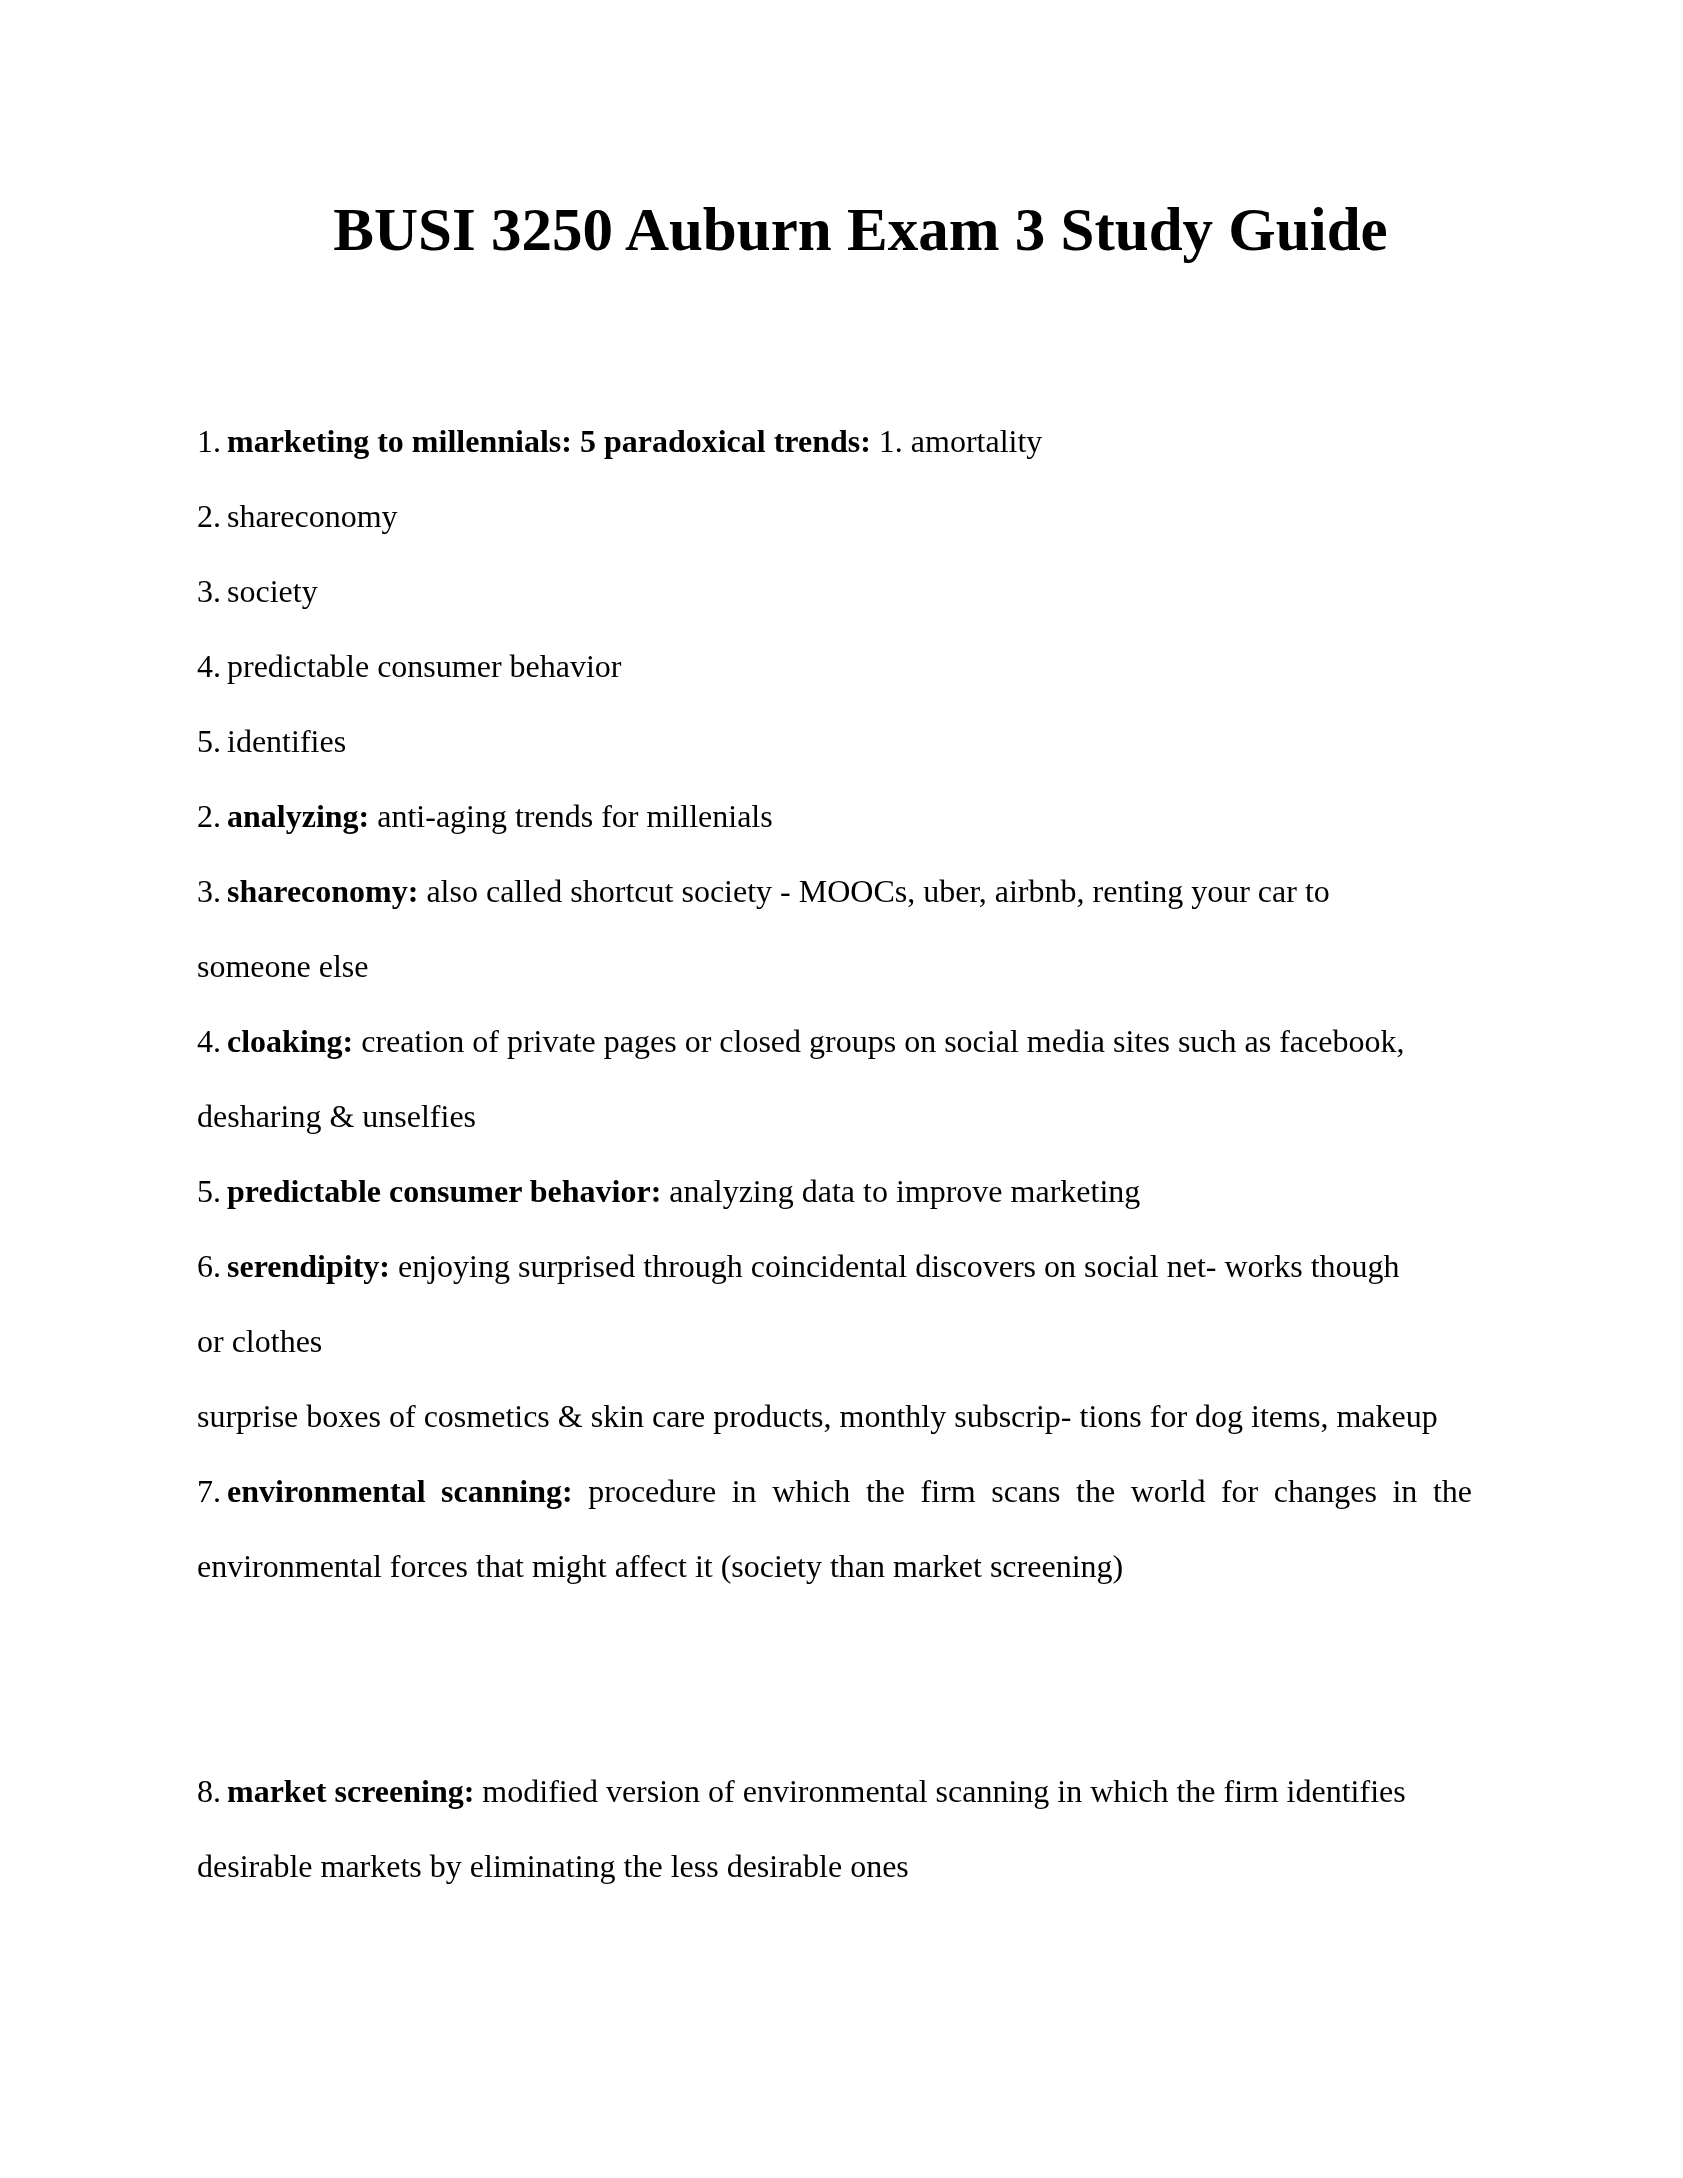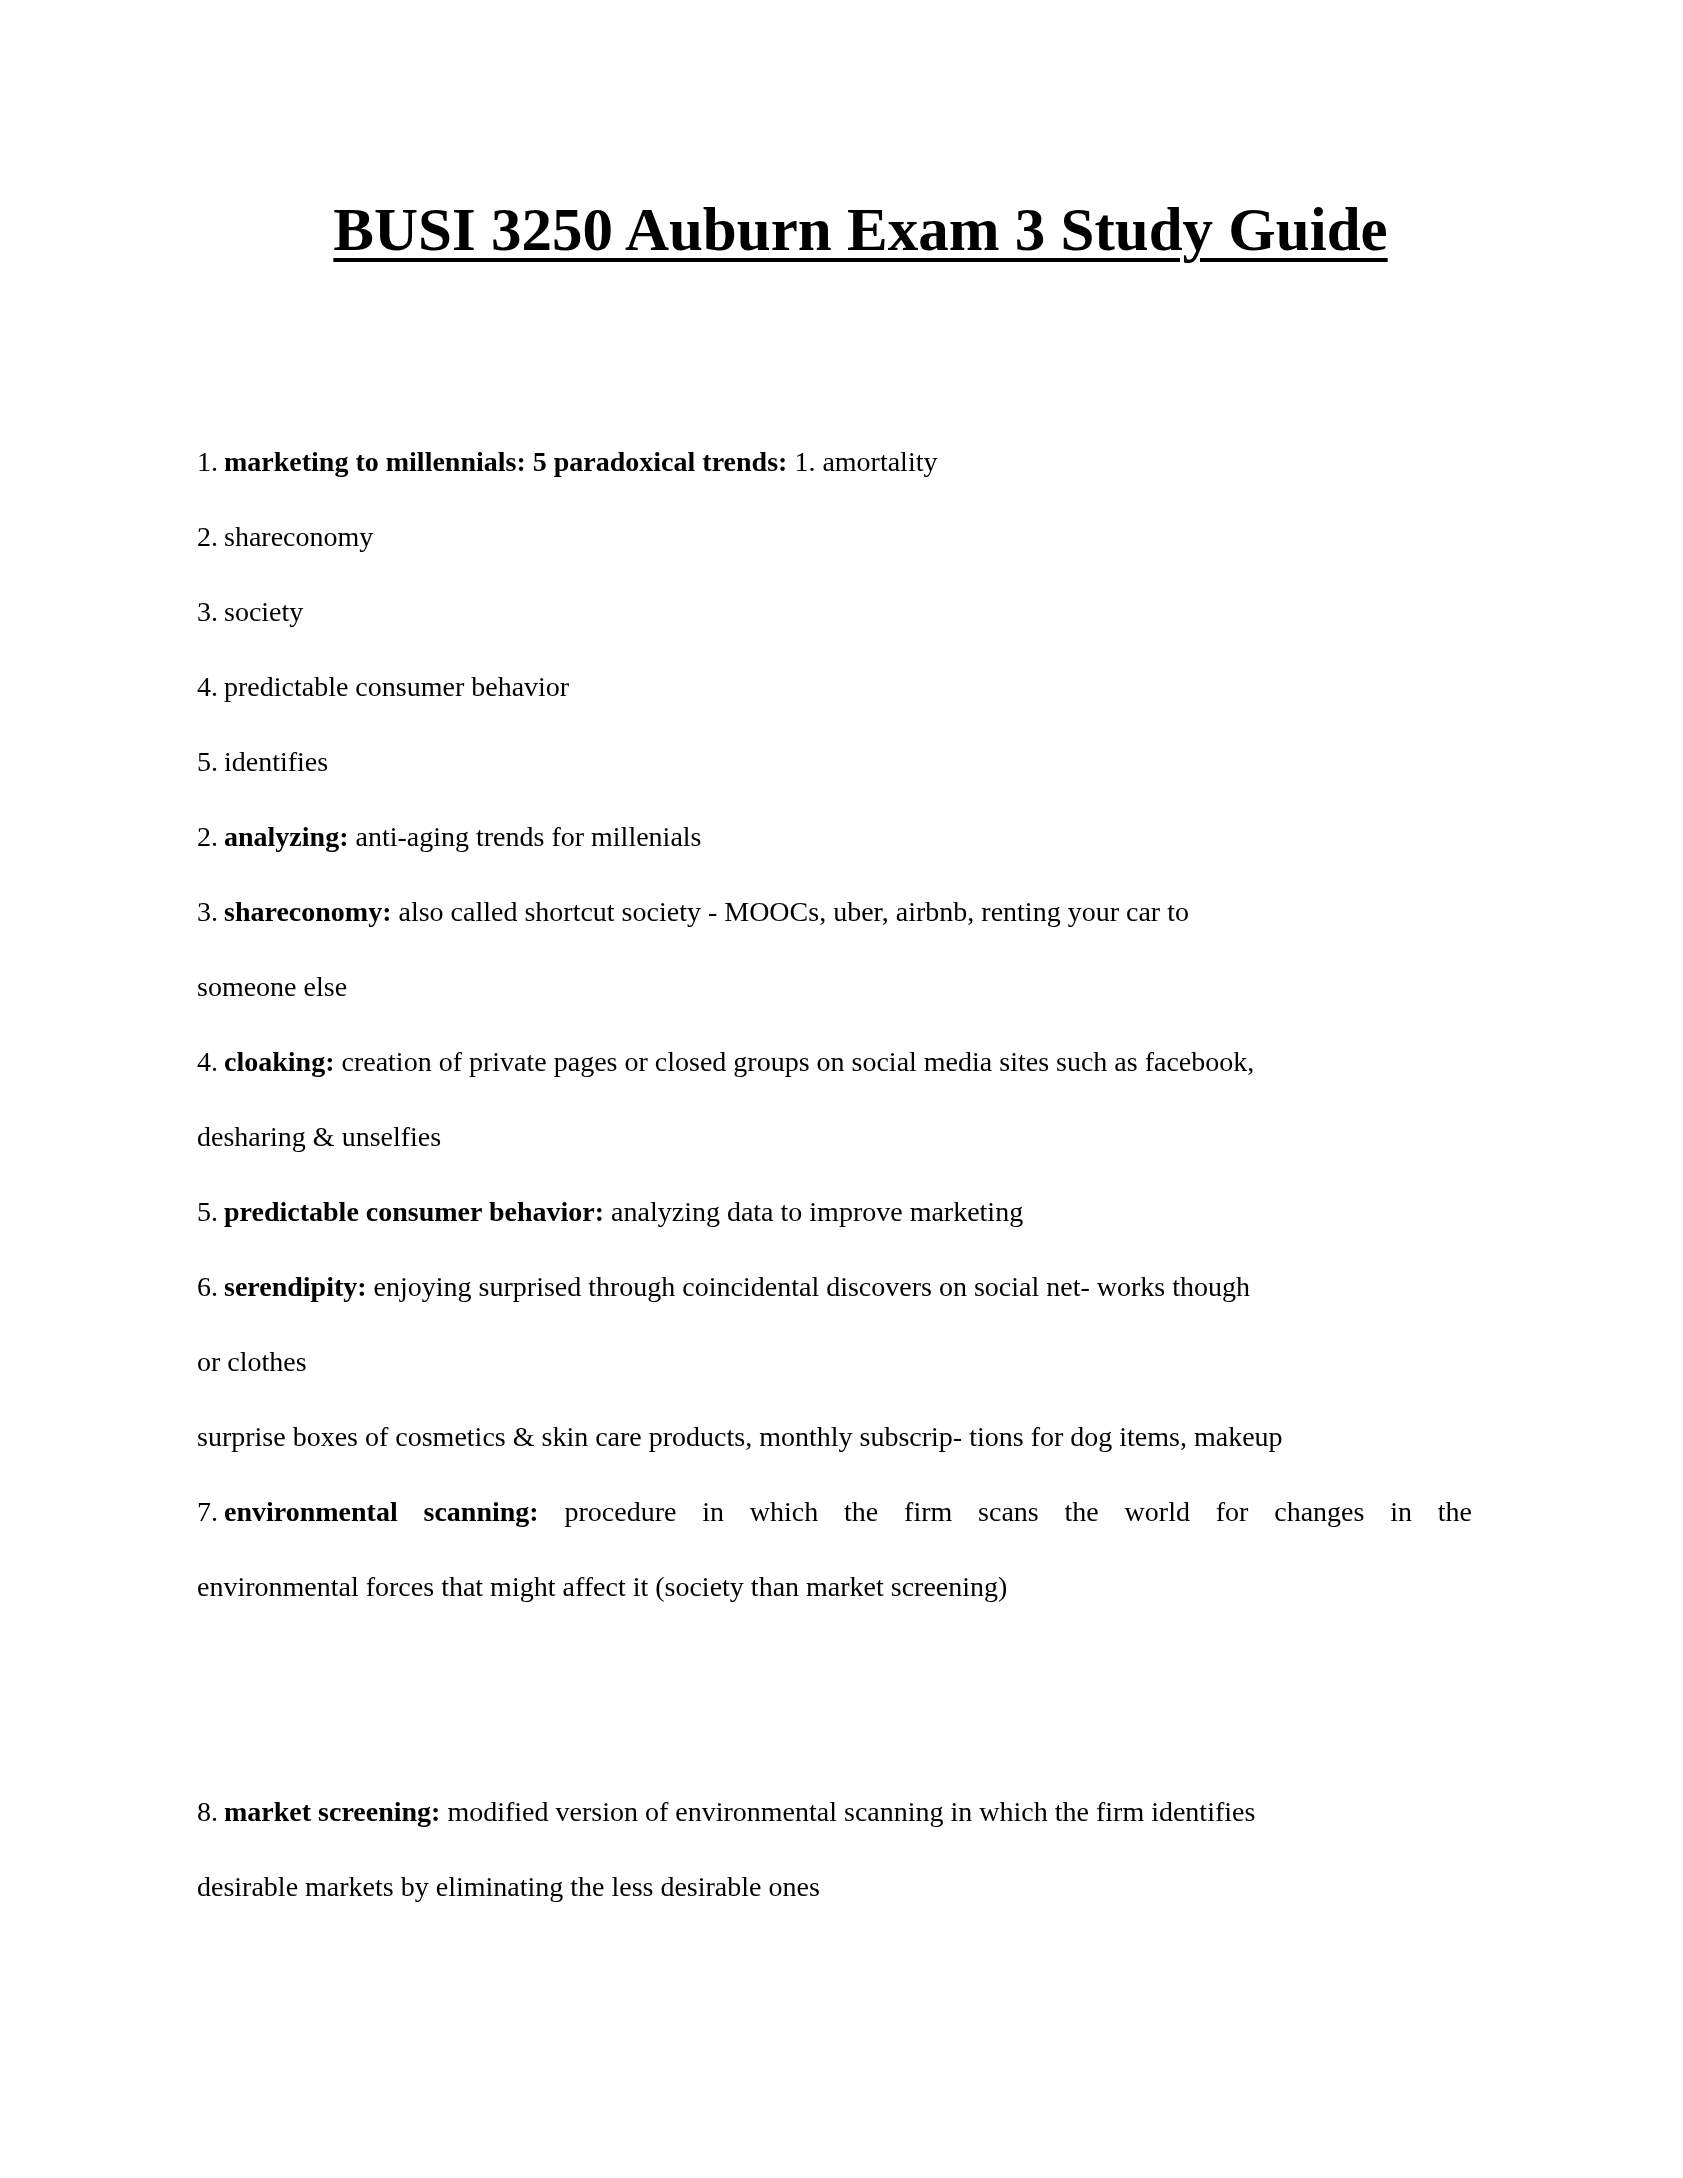--- a/index.html
+++ b/index.html
@@ -1,22 +1,22 @@
 <!DOCTYPE html>
 <html><head>
 <meta charset="utf-8">
 <style>
   html, body { margin: 0; padding: 0; background: #ffffff; }
   body { width: 1683px; height: 2178px; position: relative; overflow: hidden;
          font-family: "Liberation Serif", "DejaVu Serif", serif; color: #000; }
   .title { position: absolute; left: 0; width: 1683px; top: 190px; text-align: center;
            font-size: 61px; font-weight: bold; line-height: 79px; }
-  .title span { text-decoration: underline; text-decoration-thickness: 4px; text-underline-offset: 8px; margin-left: 38px; }
-  .body { position: absolute; left: 197px; width: 1275px; top: 424px;
-          font-size: 28px; line-height: 75px; }
+  .title span { text-decoration-thickness: 4px; text-underline-offset: 8px; margin-left: 38px; }
+  .body { position: absolute; left: 197px; width: 1275px; top: 404px;
+          font-size: 32px; line-height: 75px; }
   .line { height: 75px; white-space: nowrap; }
   .line.justify { text-align: justify; text-align-last: justify; white-space: normal; }
   .b { font-weight: bold; }
   .num { margin-right: 6px; }
 </style>
 </head>
 <body>
 
 <div class="title">
   <span>BUSI 3250 Auburn Exam 3 Study Guide</span>

